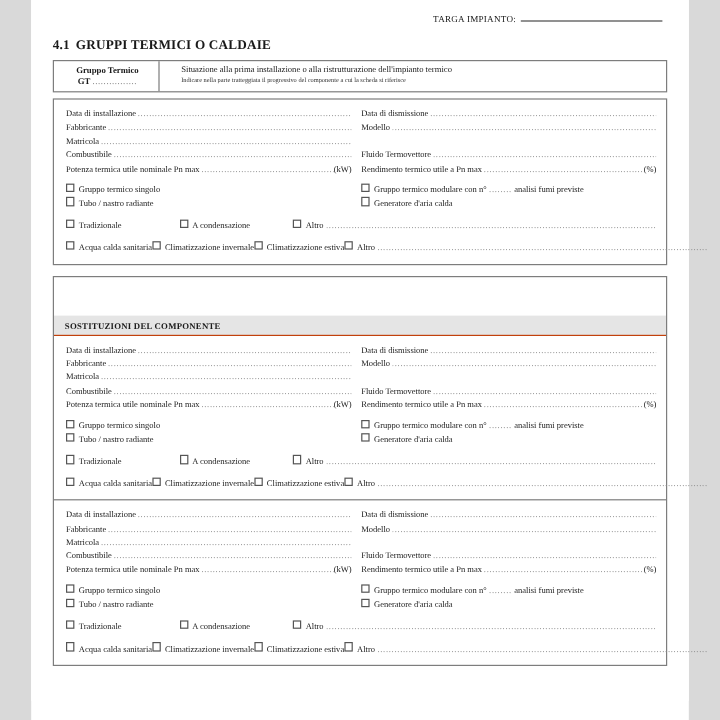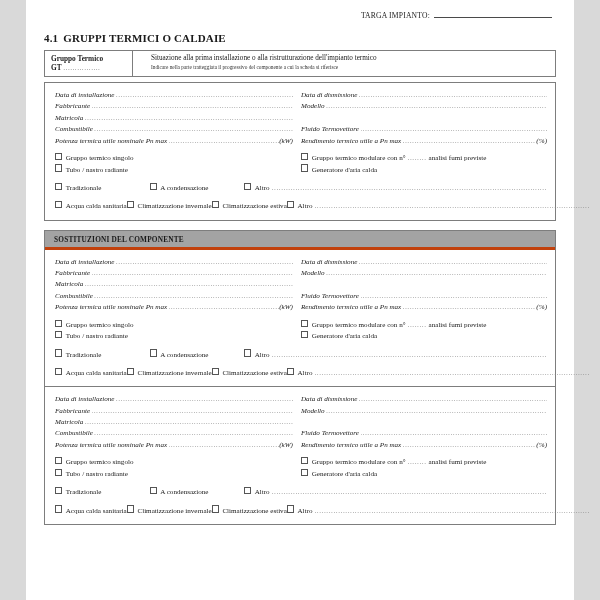--- a/index.html
+++ b/index.html
@@ -97,21 +97,21 @@
     margin: 0 18px 0 18px;
     border: 1px solid #7d7d7d;
     display: flex;
     min-height: 25px;
   }
   .gt-left {
     width: 88px;
     border-right: 1px solid #7d7d7d;
     padding: 3px 4px 3px 6px;
     box-sizing: border-box;
-    text-align: left;
+    text-align: center;
     font-weight: bold;
     font-size: 7.3px;
     line-height: 9.2px;
   }
   .gt-left .dots {
     font-weight: normal;
     letter-spacing: .5px;
     color: #777;
   }
   .gt-right {
@@ -135,44 +135,44 @@
     margin: 5px 18px 0 18px;
     border: 1px solid #7d7d7d;
   }
   .block-outer.grouped > .block + .block {
     border-top: 1px solid #7d7d7d;
   }
   .block {
     padding: 7px 8px 7px 10px;
   }
   .sost-header {
-    background: #a3a3a3;
-    border-bottom: 3px solid #c2410c;
+    background: #e5e5e5;
+    border-bottom: 1px solid #c2410c;
     padding: 4px 8px 3px 9px;
     font-weight: bold;
     font-size: 7.3px;
     letter-spacing: .2px;
+    margin-top: 32px;
   }
 
   
   .fields {
     display: block;
   }
   .frow {
     display: flex;
     font-size: 7.1px;
     line-height: 11.4px;
     white-space: nowrap;
   }
   .fcell {
     box-sizing: border-box;
     overflow: hidden;
     display: flex;
     align-items: center;
-    font-style: italic;
   }
   .fcell.left  { width: 50%; padding-right: 8px; }
   .fcell.right { width: 50%; }
   .flabel { flex: none; }
   .fdots {
     flex: 1 1 auto;
     overflow: hidden;
     white-space: nowrap;
     color: #8a8a8a;
     letter-spacing: .6px;

